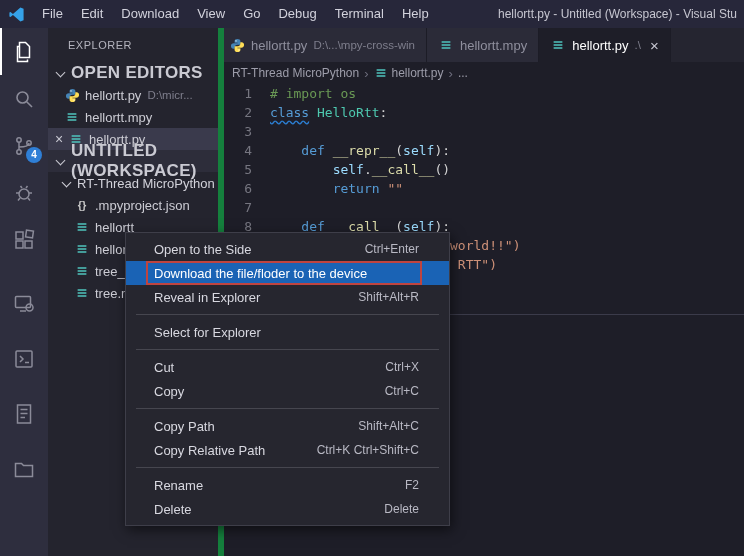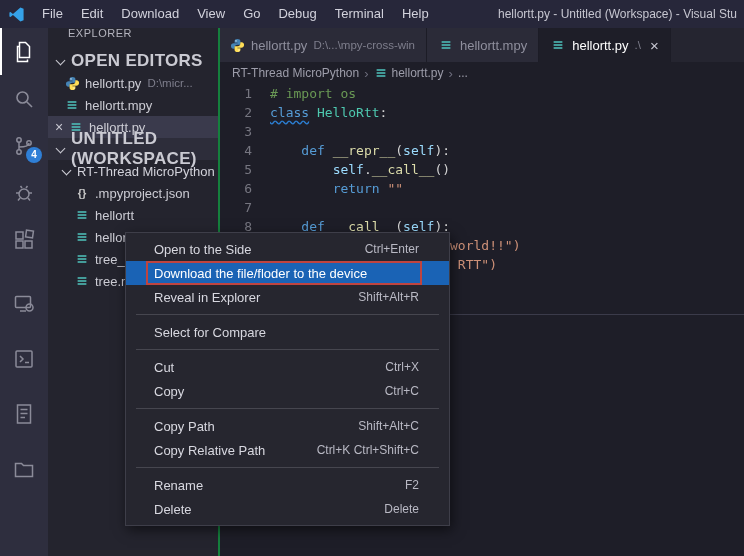--- a/index.html
+++ b/index.html
@@ -17,21 +17,21 @@
   .activitybar{position:absolute;top:28px;left:0;bottom:0;width:48px;background:#2e2e3e;display:flex;flex-direction:column;align-items:center;z-index:4}
   .ab-icon{position:relative;width:48px;height:47px;display:flex;align-items:center;justify-content:center;color:#8b8b99}
   .ab-icon.lower{height:55px}
   .ab-icon.active{color:#fff;box-shadow:inset 2px 0 0 #fff}
   .ab-icon svg{width:24px;height:24px}
   .ab-gap{height:13px}
   .ab-badge{position:absolute;right:6px;bottom:6px;min-width:16px;height:16px;border-radius:8px;background:#2f7fd6;color:#fff;
             font-size:10px;line-height:16px;text-align:center;font-weight:bold}
 
   
-  .sidebar{position:absolute;top:16px;left:48px;bottom:0;width:170px;background:#24242e;border-right:2px solid #15803d;z-index:3;overflow:hidden}
+  .sidebar{position:absolute;top:28px;left:48px;bottom:0;width:170px;background:#24242e;border-right:6px solid #15803d;z-index:3;overflow:hidden}
   .sb-title{height:34px;line-height:34px;padding-left:20px;font-size:11px;letter-spacing:.5px;color:#b4b4be}
   .sb-header{height:22px;display:flex;align-items:center;font-size:17px;font-weight:bold;color:#cacad2;padding-left:6px;letter-spacing:.3px}
   .sb-header.ws{background:#2d2d3a}
   .chev{display:inline-block;width:6px;height:6px;border-right:1.3px solid currentColor;border-bottom:1.3px solid currentColor;
         transform:rotate(45deg);margin:0 7px 2px 3px;flex:none}
   .sb-row{height:22px;display:flex;align-items:center;color:#ccccd4;white-space:nowrap;overflow:hidden;cursor:default}
   .sb-row.selected{background:#3a3a4c}
   .oe-row{padding-left:16px}
   .oe-row.selected{padding-left:4px}
   .oe-close{width:14px;font-size:14px;line-height:14px;color:#c8c8d2;margin-right:2px;text-align:center}
@@ -379,21 +379,21 @@
         <span class="menu-label">Download the file/floder to the device</span>
         <span class="menu-shortcut"></span>
         <div class="annotation"></div>
       </div>
       <div class="menu-item">
         <span class="menu-label">Reveal in Explorer</span>
         <span class="menu-shortcut">Shift+Alt+R</span>
       </div>
       <div class="menu-sep"></div>
       <div class="menu-item">
-        <span class="menu-label">Select for Compare</span>
+        <span class="menu-label">Select for Explorer</span>
         <span class="menu-shortcut"></span>
       </div>
       <div class="menu-sep"></div>
       <div class="menu-item">
         <span class="menu-label">Cut</span>
         <span class="menu-shortcut">Ctrl+X</span>
       </div>
       <div class="menu-item">
         <span class="menu-label">Copy</span>
         <span class="menu-shortcut">Ctrl+C</span>

